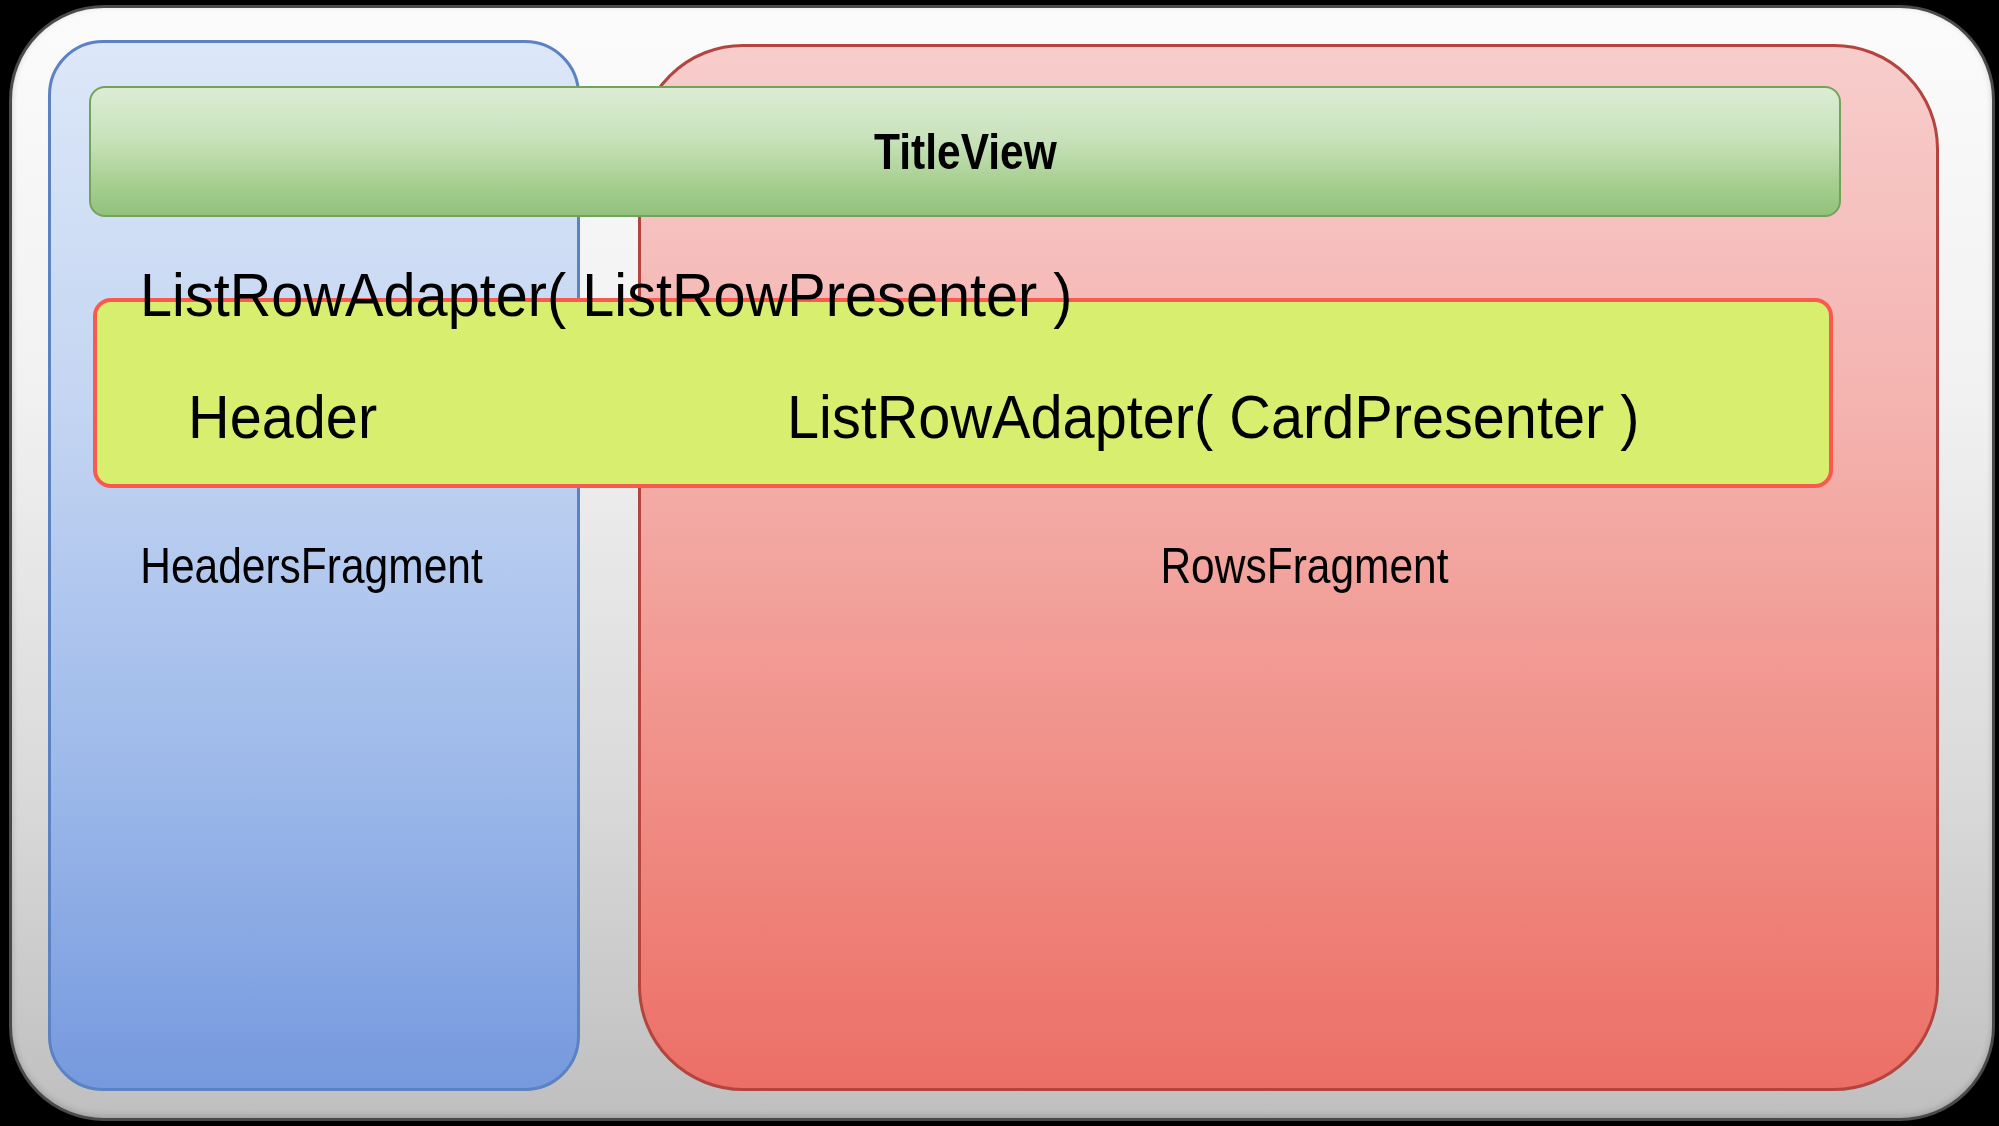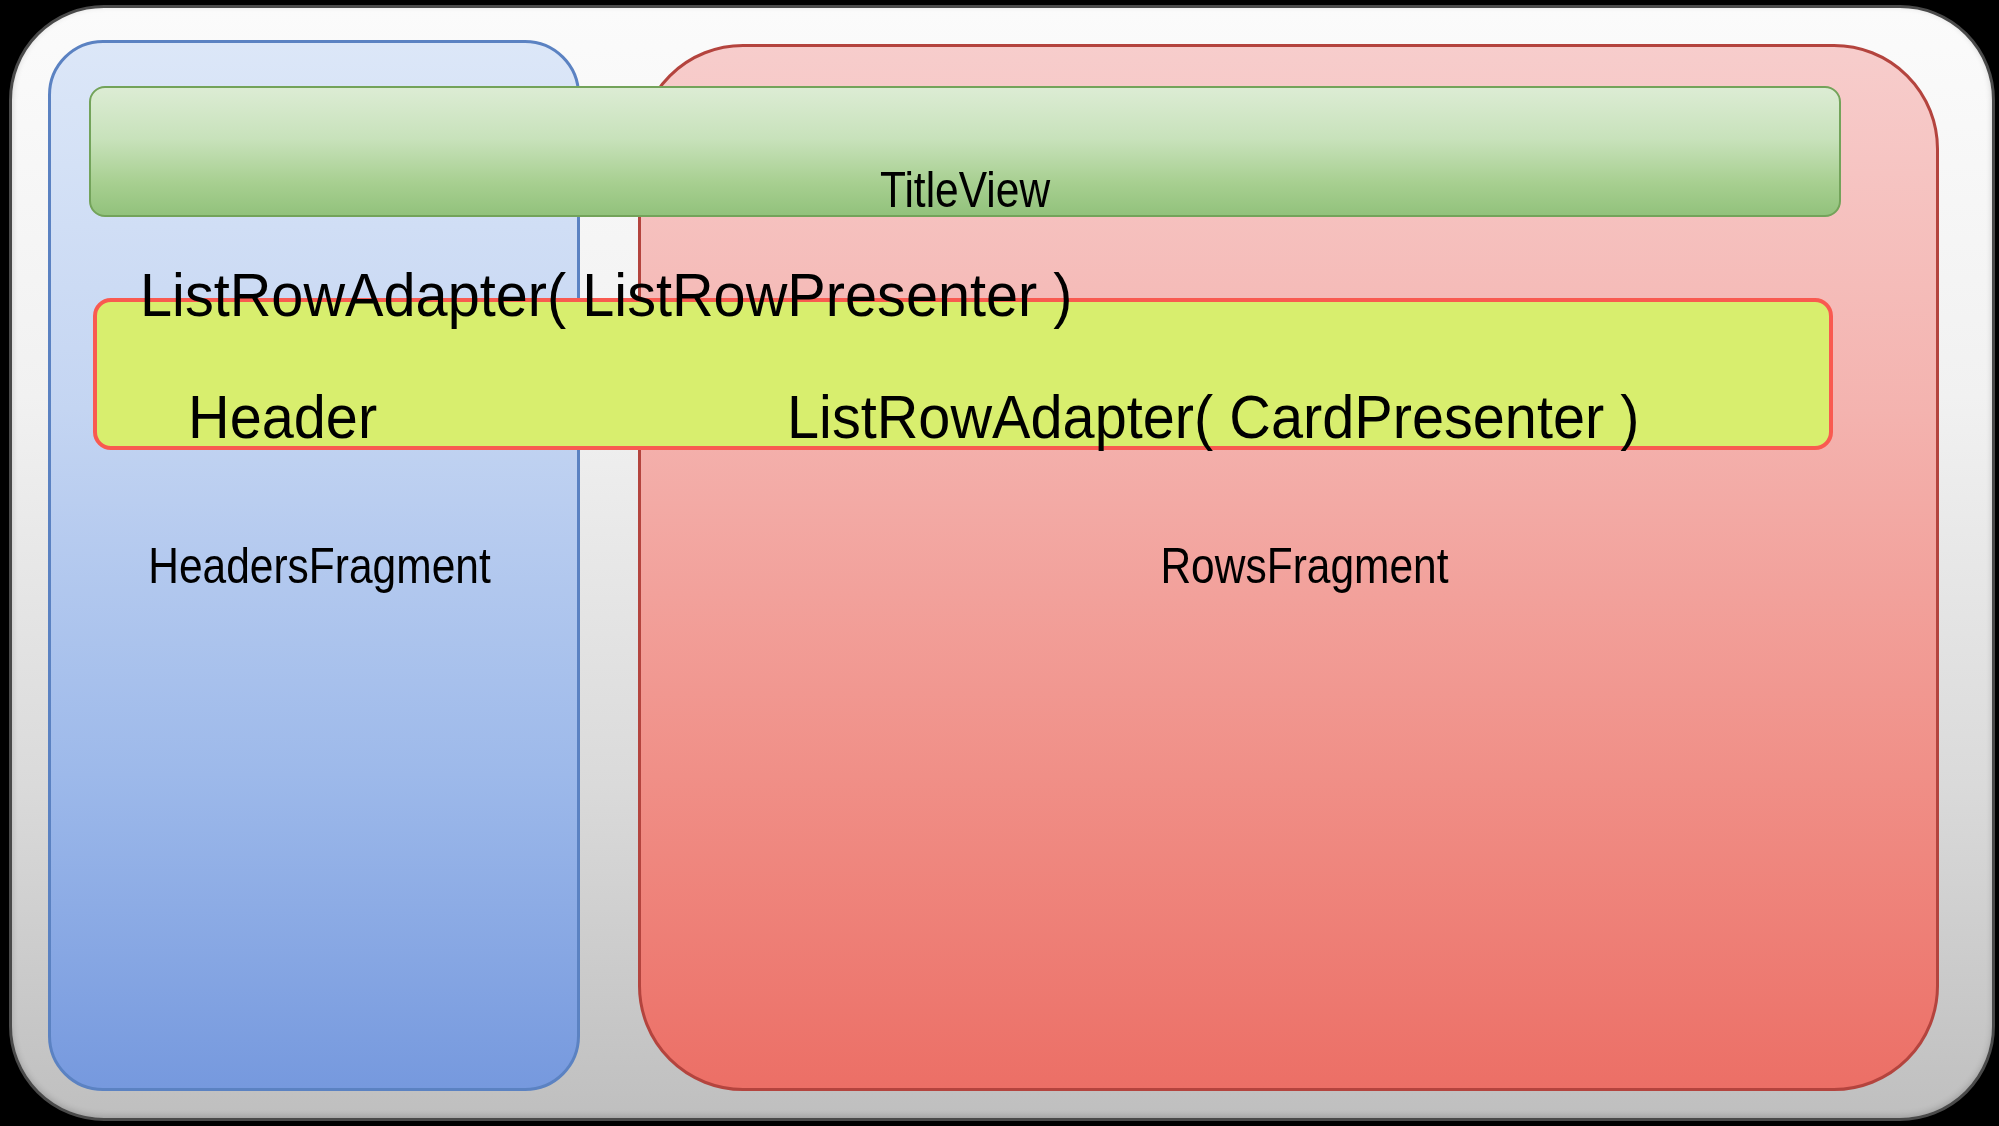--- a/index.html
+++ b/index.html
@@ -46,28 +46,29 @@
   }
   
   .title-bar {
     position: absolute;
     left: 89px; top: 86px;
     width: 1748px; height: 127px;
     border: 2px solid #73a35a;
     border-radius: 16px;
     background: linear-gradient(180deg, #dcecd4 0%, #c8e2bb 40%, #a7cf90 75%, #92c27c 100%);
     display: flex;
-    align-items: flex-end;
+    align-items: center;
     justify-content: center;
+    font-weight: bold;
   }
   
   .row-box {
     position: absolute;
     left: 93px; top: 298px;
-    width: 1740px; height: 152px;
+    width: 1740px; height: 190px;
     border: 4px solid #f95a50;
     border-radius: 18px;
     background: #d8ee6e;
     box-sizing: border-box;
   }
   .label-small {
     font-size: 50px;
     line-height: 1;
     white-space: nowrap;
     transform: scaleX(0.85);
@@ -96,21 +97,21 @@
     position: absolute;
     left: 690px; top: 84px;
   }
   .fragment-label {
     position: absolute;
     top: 541px;
     text-align: center;
     display: flex;
     justify-content: center;
   }
-  .headers-fragment-label { left: 48px; width: 526px; padding-left: 8px; }
+  .headers-fragment-label { left: 48px; width: 526px; }
   .rows-fragment-label   { left: 657px; width: 1295px; }
 </style>
 </head>
 <body>
 
 <div id="stage">
 
   <div class="outer-frame"></div>
 
   <div class="headers-panel"></div>

